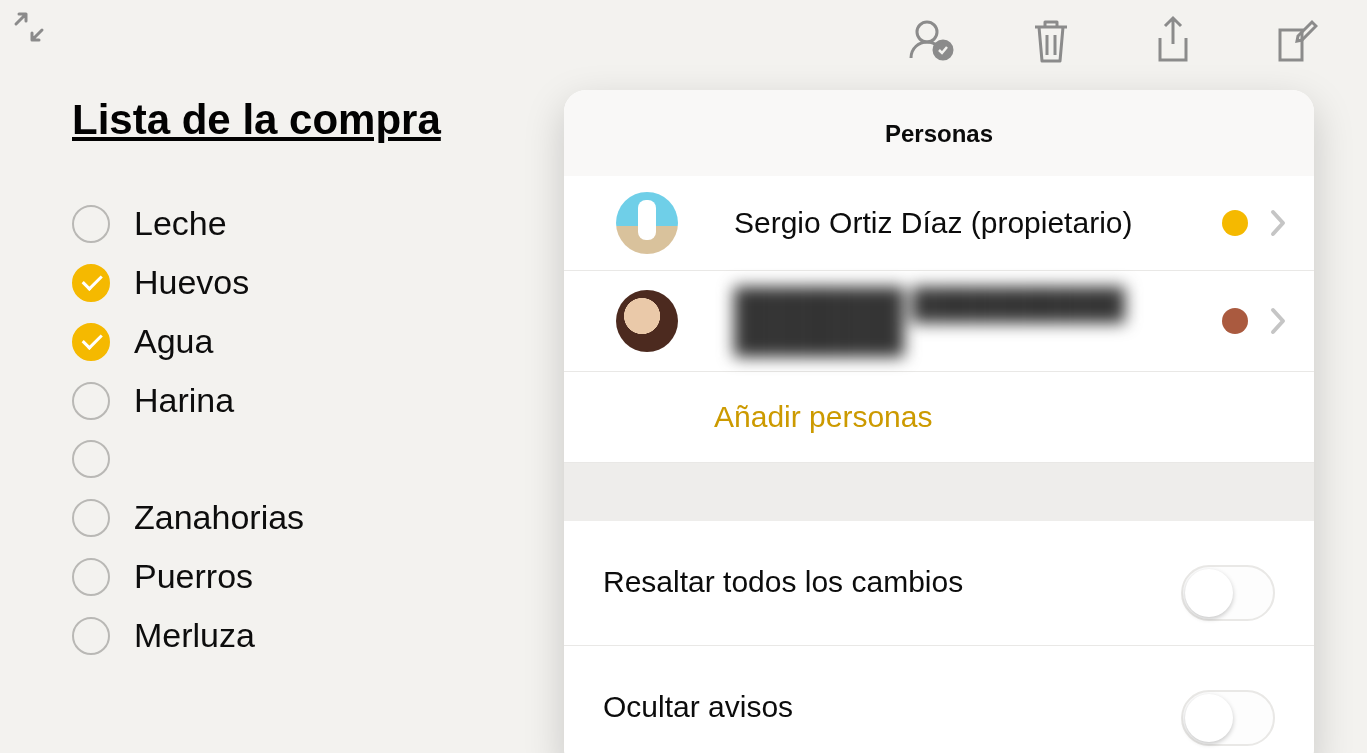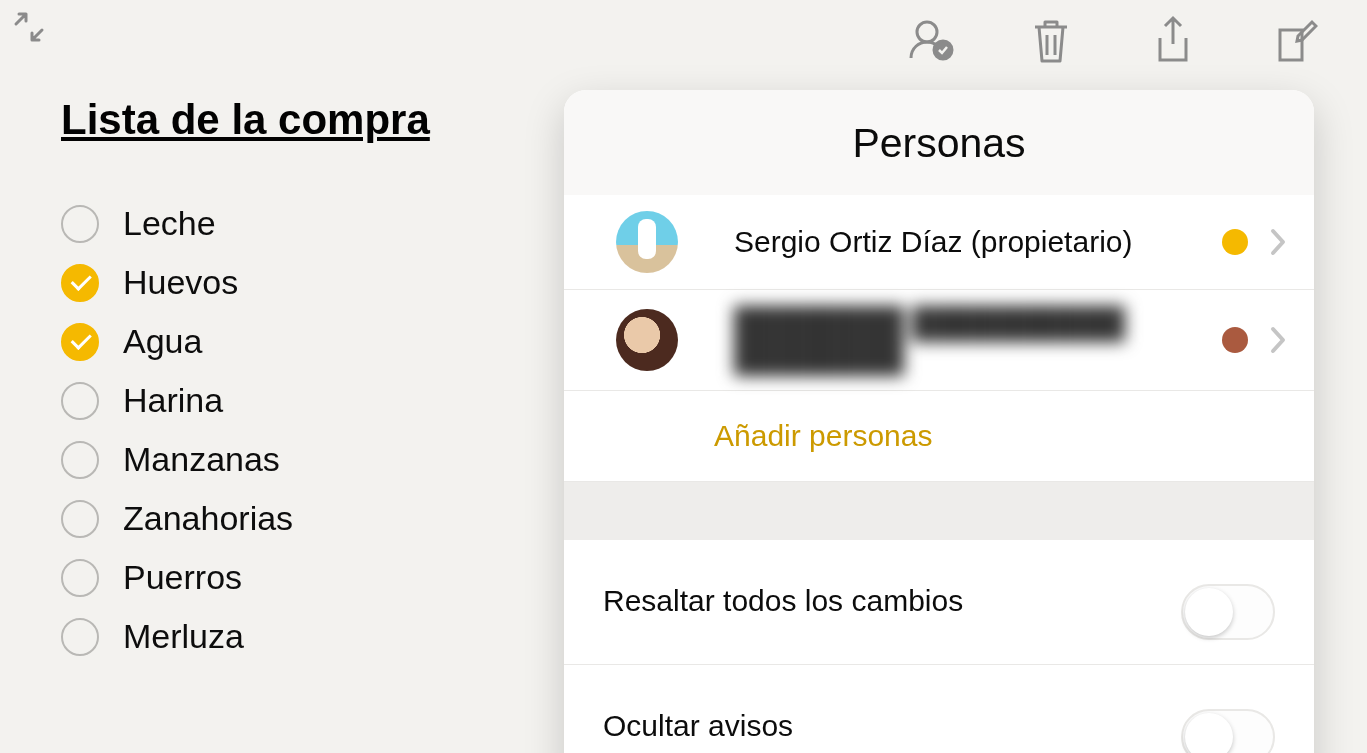--- a/index.html
+++ b/index.html
@@ -40,24 +40,24 @@
       width: 34px;
       height: 34px;
       cursor: pointer;
     }
     .fullscreen-arrows svg { stroke: #8b8b8b; }
 
     
     .note-area {
       position: absolute;
       top: 0;
-      left: 13px;
+      left: 0;
       width: 560px;
       height: 545px;
-      padding: 96px 48px;
+      padding: 96px 72px;
     }
     .note-title {
       font-size: 42px;
       font-weight: bold;
       text-decoration: underline;
       color: #020202;
       margin-bottom: 60px;
     }
     .check-list {
       list-style: none;
@@ -119,22 +119,22 @@
       border-left: 22px solid transparent;
       border-right: 22px solid transparent;
       border-bottom: 20px solid #f9f8f7;
     }
     .pop-header {
       background: #f9f8f7;
       text-align: center;
       padding: 30px 0 28px;
     }
     .pop-header h2 {
-      font-size: 41px;
-      font-weight: 400;
+      font-size: 24px;
+      font-weight: 700;
       color: #0b0b0b;
     }
     .subnote {
       background: #eeedeb;
       color: #777;
       font-size: 23px;
       padding: 18px 30px;
     }
     .plist {
       background: #fff;
@@ -292,21 +292,20 @@
       <li class="check-item">
         <span class="check-circle checked"></span>
         <span>Agua</span>
       </li>
       <li class="check-item">
         <span class="check-circle"></span>
         <span>Harina</span>
       </li>
       <li class="check-item">
         <span class="check-circle"></span>
-        <span>Manzanas</span>
       </li>
       <li class="check-item">
         <span class="check-circle"></span>
         <span>Zanahorias</span>
       </li>
       <li class="check-item">
         <span class="check-circle"></span>
         <span>Puerros</span>
       </li>
       <li class="check-item">

